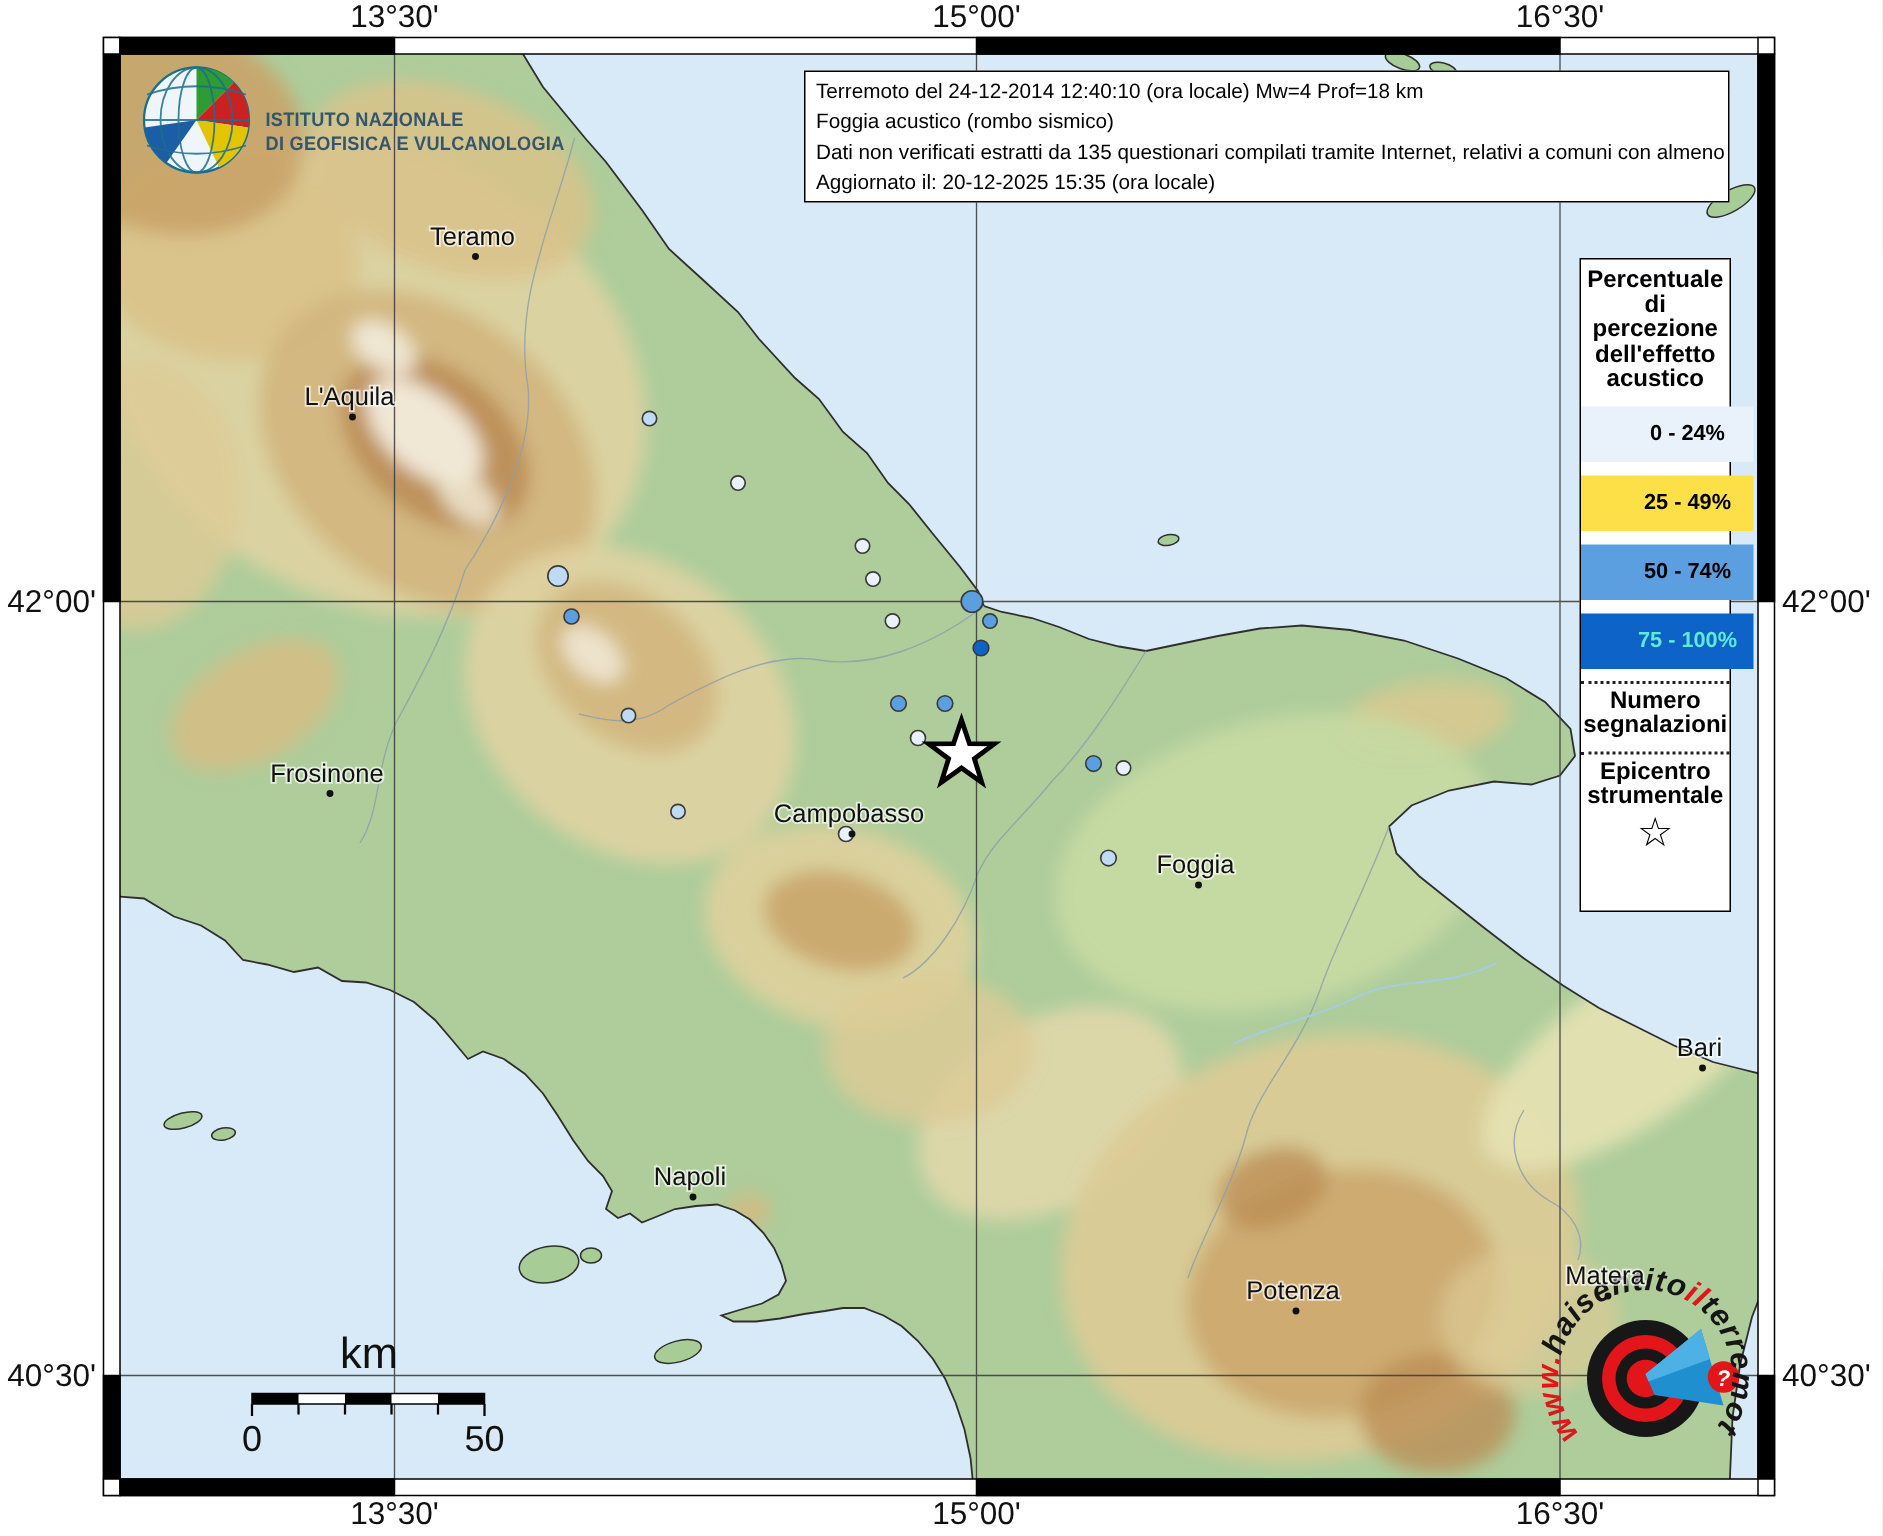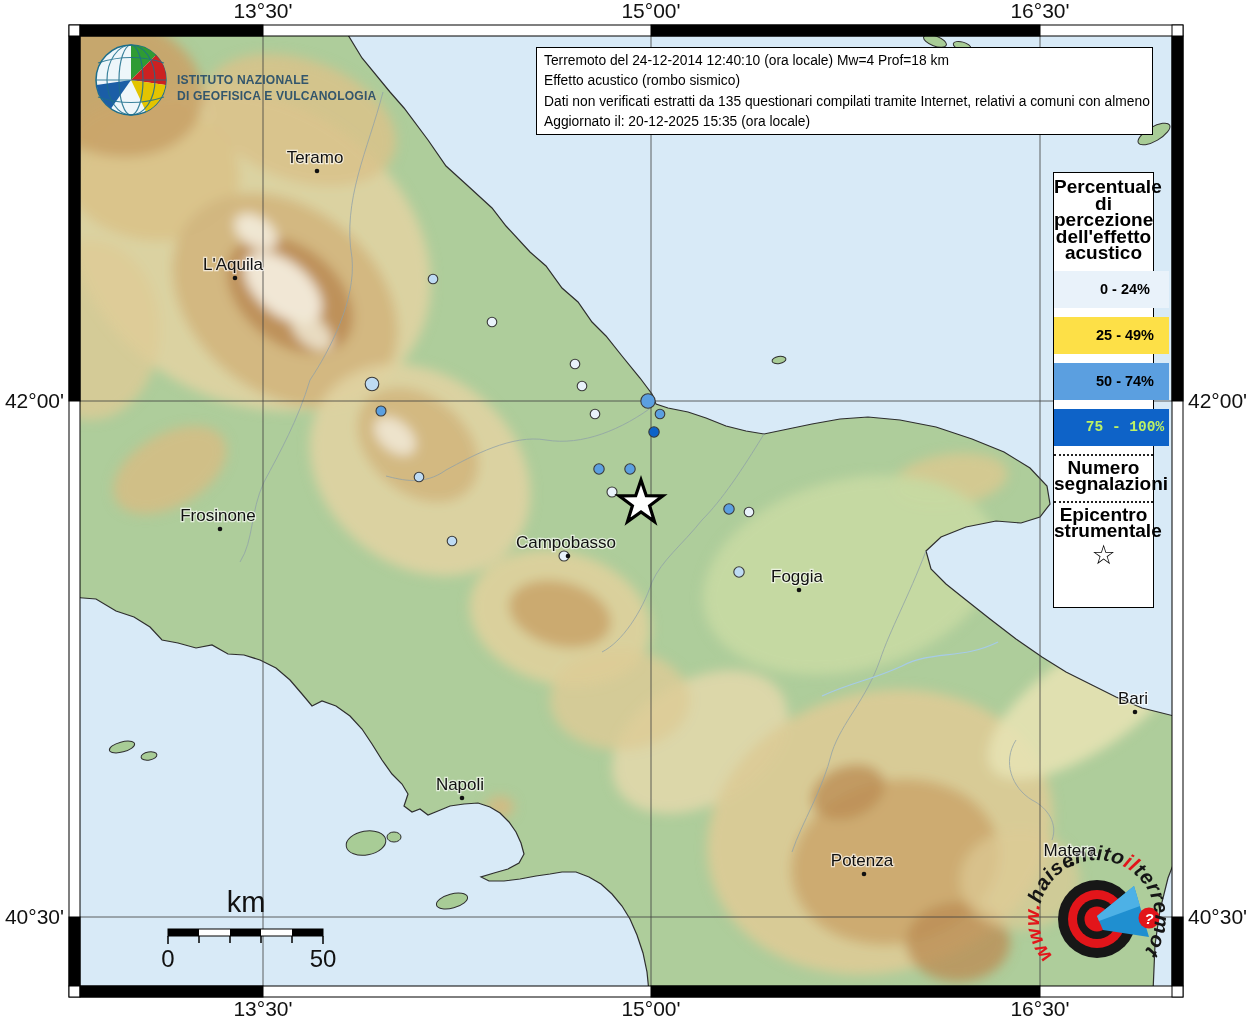--- a/index.html
+++ b/index.html
@@ -16,24 +16,24 @@
 
   
   .overlay{position:absolute;box-sizing:border-box;}
   .infobox{left:536px;top:47px;width:617px;height:88px;background:#fff;border:1px solid #000;
            padding:3px 7px;font-size:13.8px;line-height:20.3px;color:#000;white-space:nowrap;overflow:hidden;}
   .ingv{left:93px;top:42px;display:flex;align-items:center;}
   .ingv-text{margin-left:8px;margin-top:16px;color:#33566c;font-weight:bold;font-size:13px;
              line-height:16px;letter-spacing:.2px;transform:scaleX(.93);transform-origin:left top;white-space:nowrap;}
   .legend{left:1053px;top:172px;width:101px;height:436px;background:#fff;border:1px solid #000;
           padding:6px 0 0 0;text-align:center;color:#000;}
-  .leg-title{font-weight:bold;font-size:19px;line-height:16.5px;white-space:pre-line;}
+  .leg-title{font-weight:bold;font-size:16px;line-height:16.5px;white-space:pre-line;}
   .sw{width:88px;height:37px;margin:9px auto 0 auto;font-size:14.5px;font-weight:bold;line-height:37px;padding-left:27px;}
   .sw0{background:#e9f2fa;} .sw1{background:#fde047;} .sw2{background:#5b9fe0;}
-  .sw3{background:#0e63c8;color:#bef264;font-family:Liberation Mono, monospace;}
+  .sw3{background:#0e63c8;color:#5eead4;}
   .leg-sep{border:none;border-top:2px dotted #222;margin:8px 0 4px 0;}
   .numgrid{display:flex;flex-wrap:wrap;justify-content:space-around;align-items:flex-end;padding:2px 4px 0 4px;}
   .numcell{width:44%;font-size:13px;line-height:15px;display:flex;flex-direction:column;align-items:center;}
   .ring{border:1.6px solid #000;border-radius:50%;background:#fff;margin-bottom:2px;}
   .r1{width:8px;height:8px;} .r2{width:11px;height:11px;}
   .r3{width:19px;height:19px;} .r4{width:23px;height:23px;}
   .leg-star{font-size:27px;line-height:30px;}
 </style>
 </head>
 <body>
@@ -260,21 +260,21 @@
   </svg>
   <div class="ingv-text">
     <div>ISTITUTO NAZIONALE</div>
     <div>DI GEOFISICA E VULCANOLOGIA</div>
   </div>
 </div>
 
 
 <div class="overlay infobox">
   <div>Terremoto del 24-12-2014 12:40:10 (ora locale) Mw=4 Prof=18 km</div>
-  <div>Effetto acustico (rombo sismico)</div>
+  <div>Foggia acustico (rombo sismico)</div>
   <div>Dati non verificati estratti da 135 questionari compilati tramite Internet, relativi a comuni con almeno 3 questionari.</div>
   <div>Aggiornato il: 20-12-2025 15:35 (ora locale)</div>
 </div>
 
 
 <div class="overlay legend">
   <div class="leg-title">Percentuale
 di percezione
 dell'effetto
 acustico</div>

